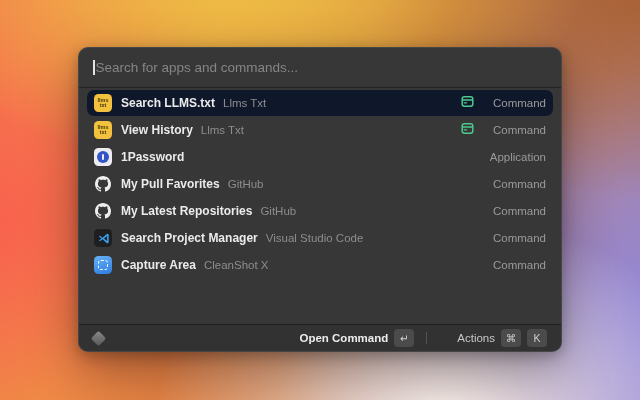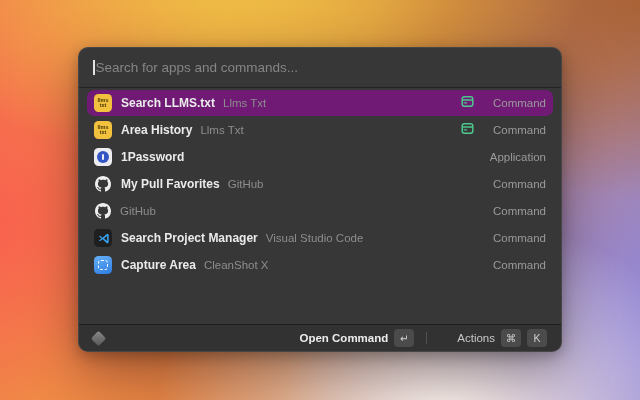--- a/index.html
+++ b/index.html
@@ -30,21 +30,21 @@
     font-family:"Liberation Sans", sans-serif;
     font-size:13.5px; color:#e8e8e8; caret-color:#e8e8e8;
   }
   .search input::placeholder { color:#858585; }
   
   .list { flex:1; overflow:hidden; padding-top:2px; }
   .sec-header { font-size:10.5px; font-weight:700; color:#909090; letter-spacing:0.2px;
     margin:6px 14px 4px; }
   .row { height:26px; margin:0 8px 1px; padding:0 7px; border-radius:7px;
     display:flex; align-items:center; }
-  .row.selected { background:#701a75; }
+  .row.selected { background:#0f172a; }
   .row .title { font-size:12px; font-weight:700; color:#ebebeb; margin-left:9px; white-space:nowrap; }
   .row .subtitle { font-size:11.5px; color:#8d8d8d; margin-left:8px; white-space:nowrap; }
   .row .spacer { flex:1; }
   .row .acc-ic { display:flex; align-items:center; margin-right:7px; }
   .row .accessory { font-size:11.5px; color:#9a9a9a;margin-left:12px; }
   
   .ic { width:18px; height:18px; flex:0 0 18px; border-radius:4.5px;
     display:flex; align-items:center; justify-content:center; }
   .ic.llms { background:#f2c23e; flex-direction:column; }
   .ic.llms i { font-style:normal; font-weight:700; font-size:5.5px; line-height:5.5px; color:#4a3905; }
@@ -94,21 +94,21 @@
               <line x1="3.5" y1="8.4" x2="6" y2="8.4" stroke="#4dc88e" stroke-width="1.4" stroke-linecap="round"></line>
             </svg></span>
         </span>
         <span class="accessory">Command</span>
       </div>
       <div class="row">
         <span class="ic llms">
           <i>llms</i>
           <i>txt</i>
         </span>
-        <span class="title">Area History</span>
+        <span class="title">View History</span>
         <span class="subtitle">Llms Txt</span>
         <span class="spacer"></span>
         <span class="acc-ic">
           <span><svg width="13" height="13" viewBox="0 0 14 14">
               <rect x="1.3" y="2" width="11.4" height="10" rx="2.4" fill="none" stroke="#4dc88e" stroke-width="1.6"></rect>
               <line x1="1.3" y1="5.4" x2="12.7" y2="5.4" stroke="#4dc88e" stroke-width="1.4"></line>
               <line x1="3.5" y1="8.4" x2="6" y2="8.4" stroke="#4dc88e" stroke-width="1.4" stroke-linecap="round"></line>
             </svg></span>
         </span>
         <span class="accessory">Command</span>
@@ -133,20 +133,21 @@
         <span class="subtitle">GitHub</span>
         <span class="spacer"></span>
         <span class="accessory">Command</span>
       </div>
       <div class="row">
         <span class="ic gh">
           <svg width="16" height="16" viewBox="0 0 16 16">
             <path fill="#ededed" d="M8 0C3.58 0 0 3.58 0 8c0 3.54 2.29 6.53 5.47 7.59.4.07.55-.17.55-.38 0-.19-.01-.82-.01-1.49-2.01.37-2.53-.49-2.69-.94-.09-.23-.48-.94-.82-1.13-.28-.15-.68-.52-.01-.53.63-.01 1.08.58 1.23.82.72 1.21 1.87.87 2.33.66.07-.52.28-.87.51-1.07-1.78-.2-3.64-.89-3.64-3.95 0-.87.31-1.59.82-2.15-.08-.2-.36-1.02.08-2.12 0 0 .67-.21 2.2.82.64-.18 1.32-.27 2-.27s1.36.09 2 .27c1.53-1.04 2.2-.82 2.2-.82.44 1.1.16 1.92.08 2.12.51.56.82 1.27.82 2.15 0 3.07-1.87 3.75-3.65 3.95.29.25.54.73.54 1.48 0 1.07-.01 1.93-.01 2.2 0 .21.15.46.55.38A8.01 8.01 0 0 0 16 8c0-4.42-3.58-8-8-8z"></path>
           </svg>
         </span>
+        <span class="title">My Latest Repositories</span>
         <span class="subtitle">GitHub</span>
         <span class="spacer"></span>
         <span class="accessory">Command</span>
       </div>
       <div class="row">
         <span class="ic vsc">
           <svg width="13" height="13" viewBox="0 0 20 20">
             <path fill="#35a0ee" d="M15.5 2.5 8.6 9 4.6 5.9 3 6.8 7 10 3 13.2l1.6.9L8.6 11l6.9 6.5 2.5-1.2V3.7L15.5 2.5zM15.5 6v8L10.8 10 15.5 6z"></path>
           </svg>
         </span>

